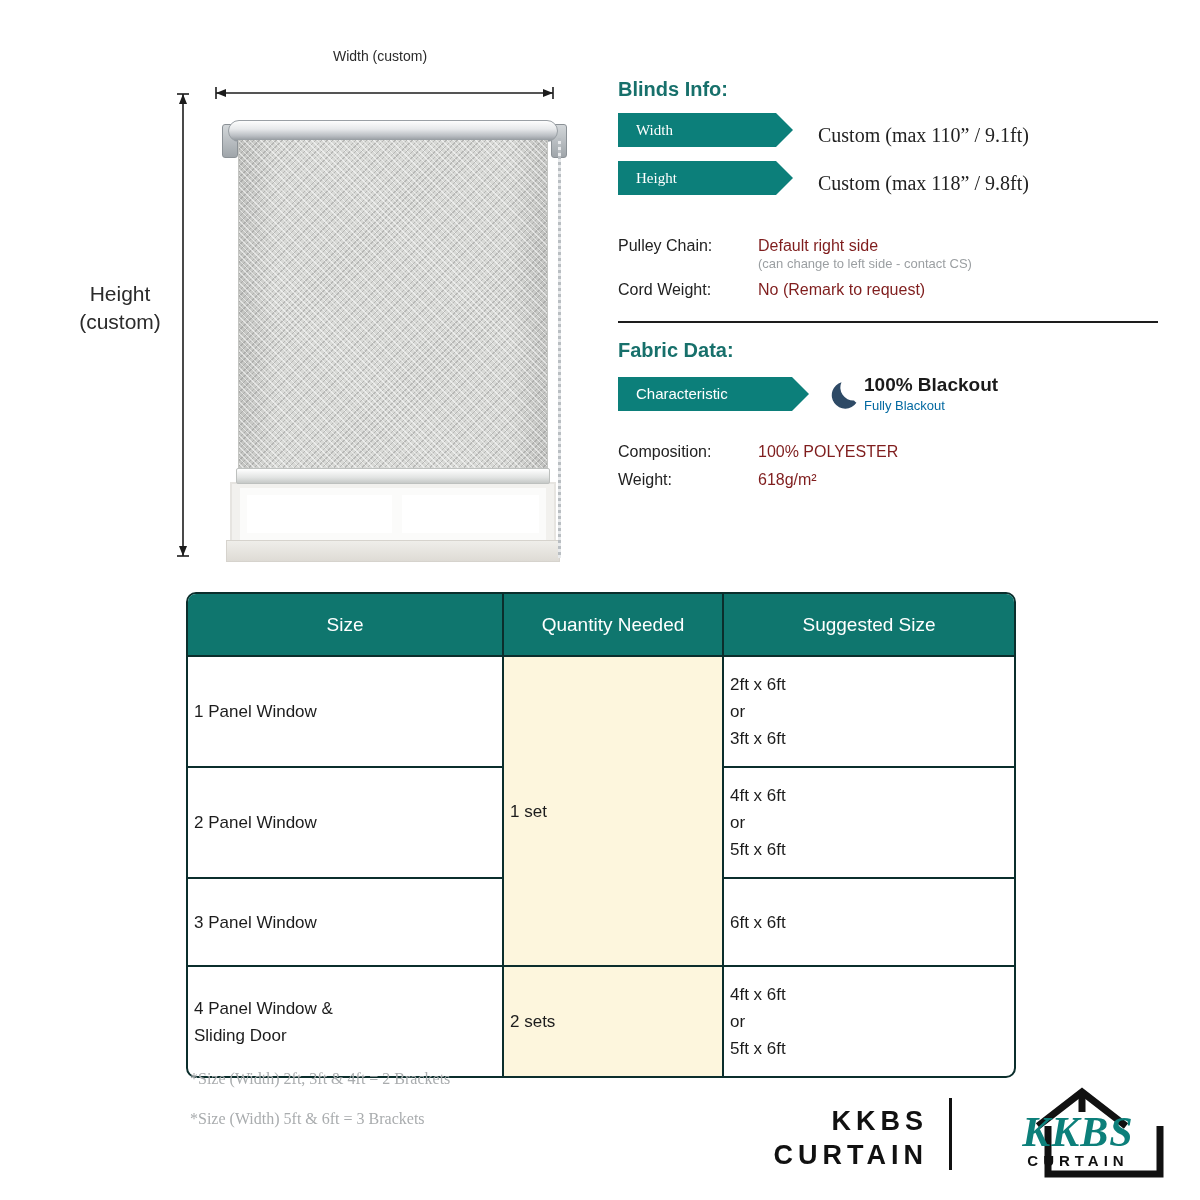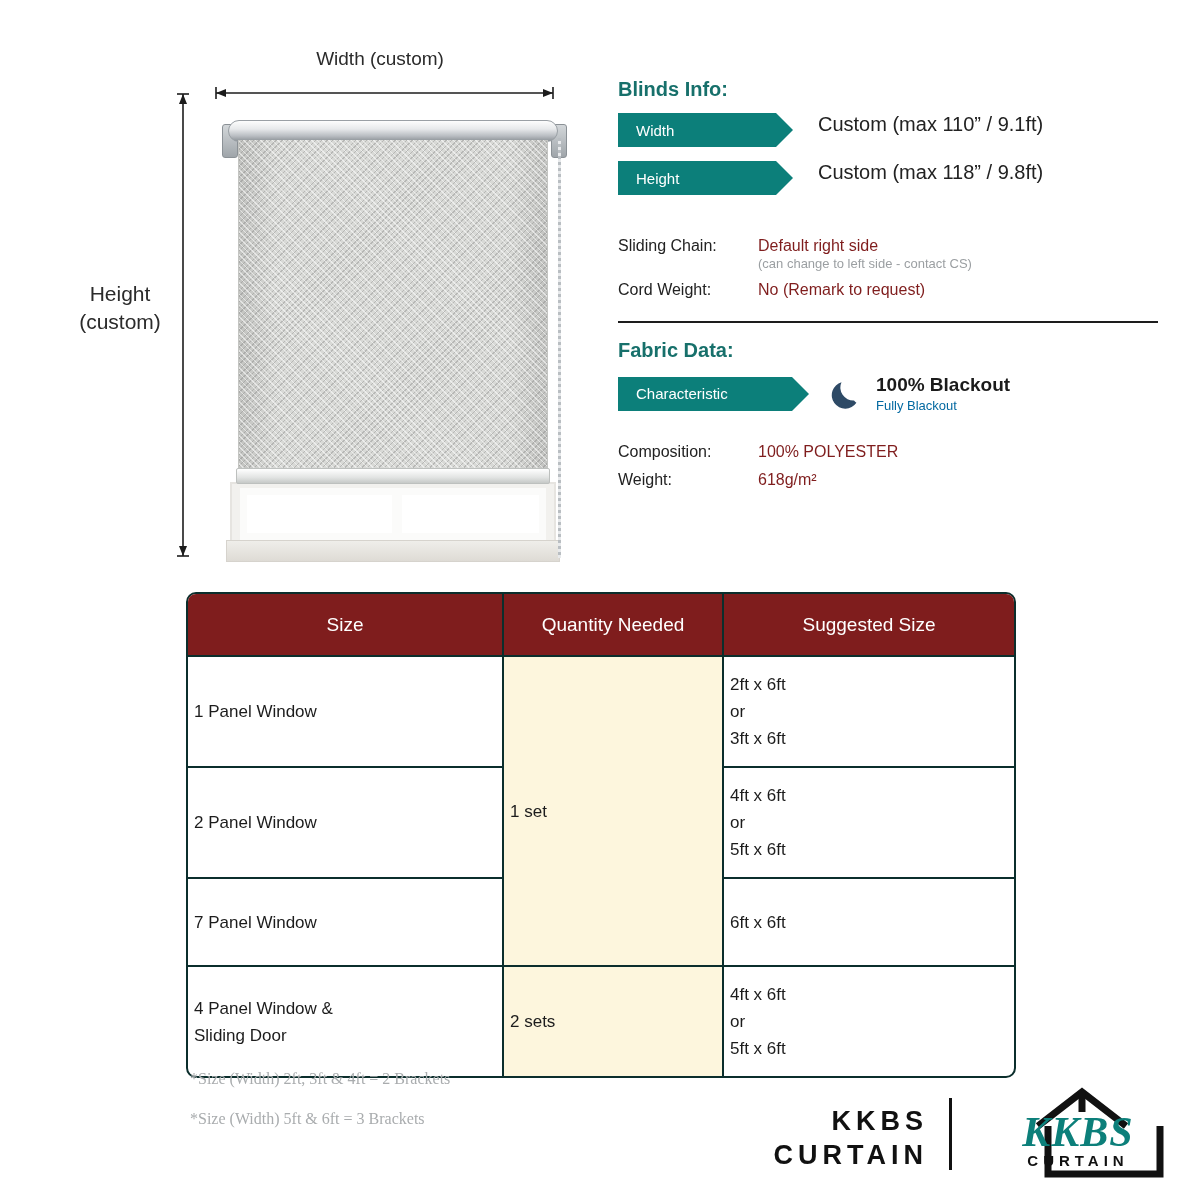--- a/index.html
+++ b/index.html
@@ -16,21 +16,21 @@
   #product-figure {
     position: absolute;
     left: 60px; top: 30px;
     width: 520px; height: 530px;
   }
   #width-label {
     position: absolute;
     left: 180px; top: 18px;
     width: 280px;
     text-align: center;
-    font-size: 19px;
+    font-size: 14px;
     color: #2b2b2b;
   }
   
   #width-arrow {
     position: absolute;
     left: 152px; top: 56px;
     width: 345px; height: 14px;
   }
   #height-label {
     position: absolute;
@@ -133,22 +133,23 @@
     width: 540px;
   }
   .panel-title {
     font-size: 20px;
     font-weight: bold;
     color: #17706b;
     margin-bottom: 12px;
   }
   .tag-row {
     display: flex;
-    align-items: flex-start;
+    align-items: flex-end;
     margin-bottom: 14px;
+    font-family: Liberation Serif, serif;
   }
   .tag {
     position: relative;
     height: 34px;
     background: #0c7f7a;
     color: #ffffff;
     font-size: 15px;
     display: flex;
     align-items: center;
     padding-left: 18px;
@@ -191,21 +192,21 @@
   .char-row {
     display: flex;
     align-items: center;
     margin-bottom: 6px;
   }
   .moon-icon {
     margin-left: 36px;
     width: 36px; height: 36px;
     position: relative;
   }
-  .blackout-text { margin-left: 12px; }
+  .blackout-text { }
   .blackout-main {
     font-size: 19px;
     font-weight: bold;
     color: #1b1b1b;
   }
   .blackout-sub {
     font-size: 13px;
     color: #0369a1;
     margin-top: 2px;
   }
@@ -214,21 +215,21 @@
   #spec-table {
     position: absolute;
     left: 186px; top: 592px;
     width: 830px;
     border: 2px solid #0b2e2c;
     border-radius: 10px;
     overflow: hidden;
   }
   table { border-collapse: collapse; width: 100%; }
   thead th {
-    background: #7f1d1d;
+    background: #0f766e;
     color: #ffffff;
     font-size: 19px;
     font-weight: normal;
     height: 62px;
     border-right: 2px solid #0b2e2c;
   }
   thead th:last-child { border-right: none; text-align: center; }
   tbody td {
     border-top: 2px solid #0b2e2c;
     border-right: 2px solid #0b2e2c;
@@ -351,21 +352,21 @@
   </div>
 
   <div class="tag-row">
     <div class="tag">Height</div>
     <div class="tag-value">Custom (max 118” / 9.8ft)</div>
   </div>
 
   <div style="height:18px"></div>
 
   <div class="kv-row">
-    <div class="kv-key">Sliding Chain:</div>
+    <div class="kv-key">Pulley Chain:</div>
     <div class="kv-val">Default right side</div>
   </div>
   <div class="kv-sub">(can change to left side - contact CS)</div>
 
   <div class="kv-row">
     <div class="kv-key">Cord Weight:</div>
     <div class="kv-val">No (Remark to request)</div>
   </div>
 
   <div class="divider"></div>
@@ -414,21 +415,21 @@
 or
 3ft x 6ft</td>
       </tr>
       <tr class="row-h1">
         <td>2 Panel Window</td>
         <td style="white-space:pre-line">4ft x 6ft
 or
 5ft x 6ft</td>
       </tr>
       <tr class="row-h2">
-        <td>7 Panel Window</td>
+        <td>3 Panel Window</td>
         <td style="white-space:pre-line">6ft x 6ft</td>
       </tr>
       <tr class="row-h1">
         <td style="white-space:pre-line">4 Panel Window &amp;
 Sliding Door</td>
         <td class="qty-cell">2 sets</td>
         <td style="white-space:pre-line">4ft x 6ft
 or
 5ft x 6ft</td>
       </tr>

